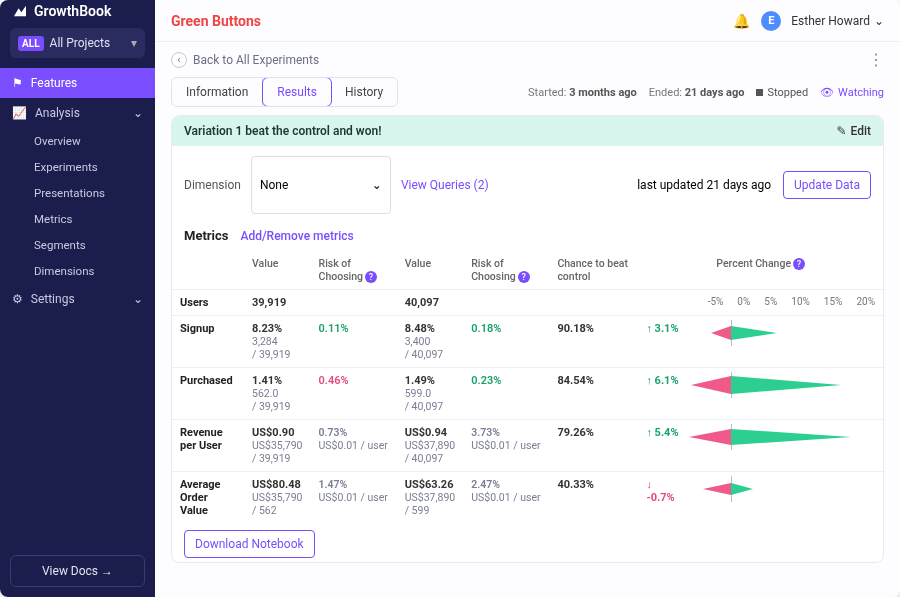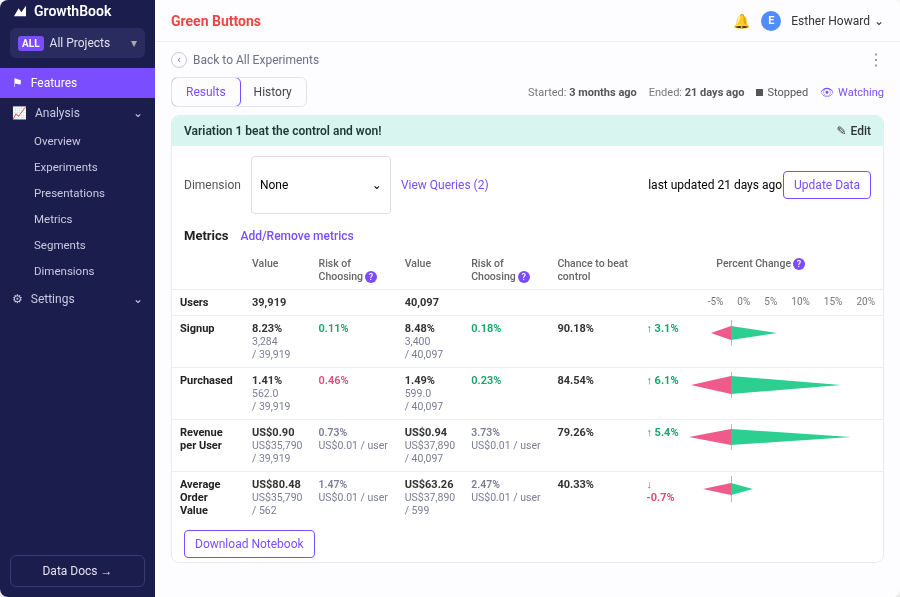--- a/index.html
+++ b/index.html
@@ -38,21 +38,21 @@
   .stopped { display:flex; align-items:center; gap:4px;}
   .stopped .sq{width:7px;height:7px;background:#555;}
   .watching { color:#7a4dff; display:flex; align-items:center; gap:4px;}
   .panel { margin:0 16px 12px; border:1px solid #e8e9f3; border-radius:8px; overflow:hidden; background:#fff;}
   .banner { background:#d9f5ef; color:#1b3a33; font-size:12px; padding:8px 12px; display:flex; align-items:center; font-weight:600;}
   .banner .edit{ margin-left:auto; color:#333; font-weight:500; cursor:pointer; display:flex; gap:4px; align-items:center;}
   .dim-row { display:flex; align-items:center; gap:10px; padding:10px 12px; font-size:12px;}
   .dim-row label{color:#555;}
   .dim-sel { border:1px solid #dcdde8; border-radius:4px; padding:21px 8px; width:140px; display:flex; justify-content:space-between; cursor:pointer;}
   .link { color:#7a4dff; cursor:pointer;}
-  .upd { margin-left:auto; display:flex; align-items:center; gap:1px;}
+  .upd { margin-left:auto; display:flex; align-items:center; gap:12px;}
   .btn-outline { border:1px solid #7a4dff; color:#7a4dff; border-radius:4px; padding:6px 10px; font-size:12px; cursor:pointer; background:#fff;}
   .metrics-hd { display:flex; align-items:center; gap:12px; padding:4px 12px 8px; font-size:13px; font-weight:700; color:#222;}
   .metrics-hd .link{font-weight:500; font-size:12px;}
   table { width:100%; border-collapse:collapse; font-size:11px; color:#333;}
   th, td { border-top:1px solid #eceef5; padding:6px 8px; text-align:left; vertical-align:top;}
   thead th { border-top:none; color:#555; font-weight:600; }
   .col-name { width:72px; font-weight:700; color:#222;}
   .valcell b{display:block;font-weight:700;}
   .valcell span{display:block; color:#7a7d95; font-size:10.5px;}
   .risk-pos { color:#18a36b; font-weight:600;margin-left:48px;}
@@ -104,21 +104,21 @@
     <div class="nav-sub">Metrics</div>
     <div class="nav-sub">Segments</div>
     <div class="nav-sub">Dimensions</div>
   </div>
   <div class="nav-item">
     <span>⚙</span>
     <span>Settings</span>
     <span class="chev">⌄</span>
   </div>
   <div class="spacer"></div>
-  <div class="docs">Data Docs  →</div>
+  <div class="docs">View Docs  →</div>
 </div>
 
 <div class="main">
   <div class="topbar">
     <div class="page-title">Green Buttons</div>
     <div class="top-right">
       <span class="bell">🔔</span>
       <span class="avatar">E</span>
       <span class="user">
           <span>Esther Howard</span> 
@@ -130,20 +130,21 @@
   <div class="crumb-row">
     <span class="crumb">
       <span class="backcirc">‹</span>
       <span>Back to All Experiments</span>
     </span>
     <span class="dots">⋮</span>
   </div>
 
   <div class="tabs-row">
     <div class="tabs">
+      <div class="tab">Information</div>
       <div class="tab active">Results</div>
       <div class="tab">History</div>
     </div>
     <div class="meta">
       <span><span class="lbl">Started:</span> <b>3 months ago</b></span>
       <span><span class="lbl">Ended:</span> <b>21 days ago</b></span>
       <span class="stopped">
           <span class="sq"></span>
           <span>Stopped</span>
         </span>

